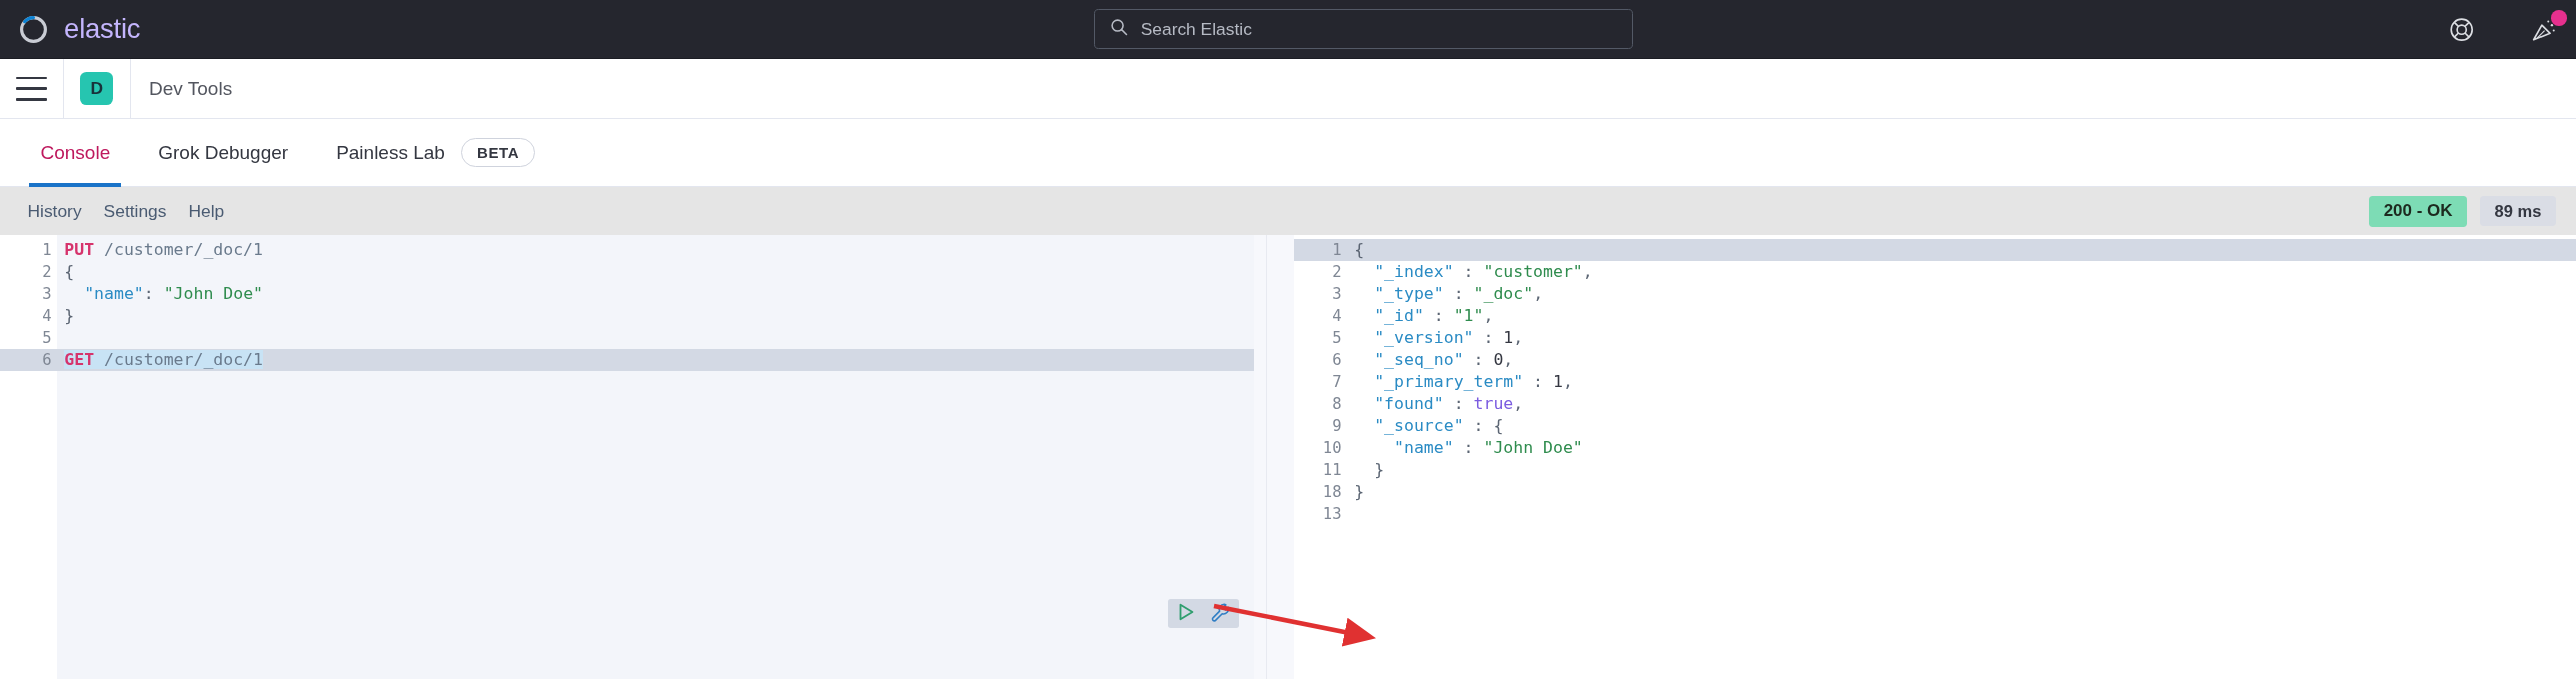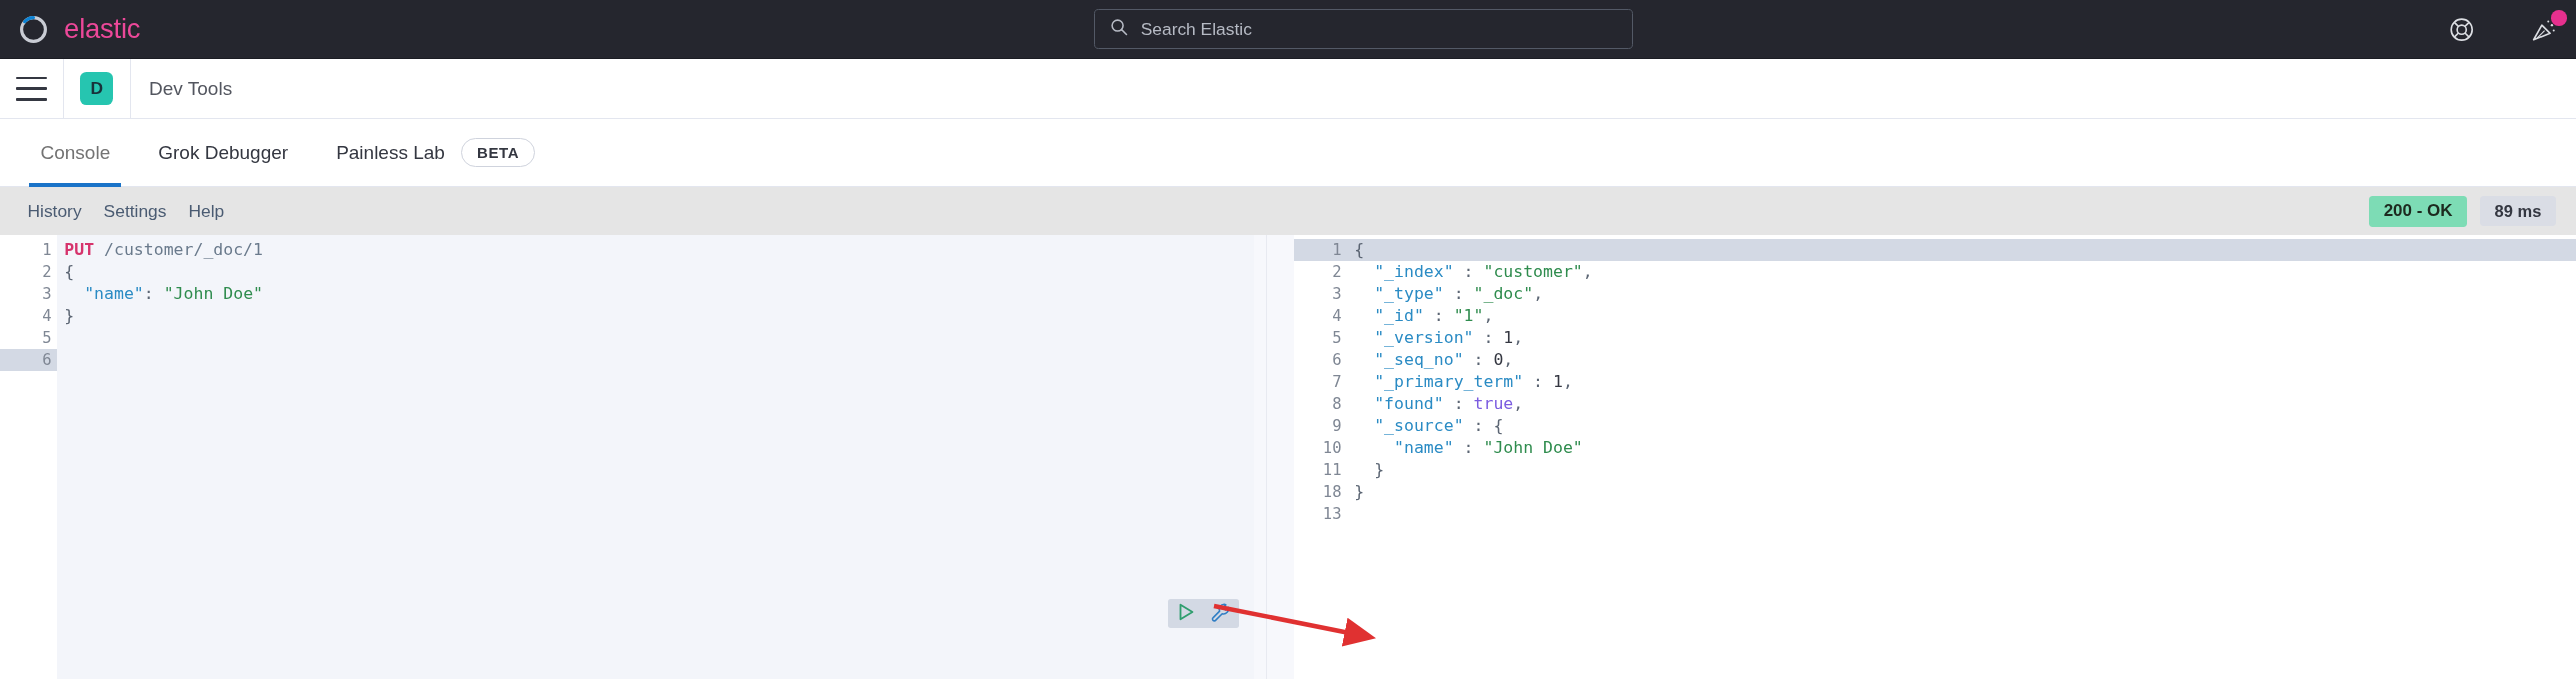--- a/index.html
+++ b/index.html
@@ -21,21 +21,21 @@
     border-bottom: 0.9px solid #1b1c23;
   }
   .brand {
     display: flex;
     align-items: center;
     gap: 14.6px;
     padding-left: 16.5px;
   }
   .brand-mark { width: 33px; height: 33px; display: block; }
   .brand-name {
-    color: #ec4899;
+    color: #c4b5fd;
     font-size: 27.4px;
     font-weight: 400;
     letter-spacing: -0.2px;
   }
   .topnav-search {
     position: absolute;
     left: 1094px;
     top: 9.1px;
     width: 539px;
     height: 40px;
@@ -117,21 +117,21 @@
   .tab {
     height: 68px;
     display: flex;
     align-items: center;
     gap: 16.5px;
     padding: 0 24px;
     font-size: 19px;
     color: #343741;
     position: relative;
   }
-  .tab.active { color: #737373; }
+  .tab.active { color: #be185d; }
   .tab.active::after {
     content: "";
     position: absolute;
     left: 12.8px; right: 12.8px; bottom: 0;
     height: 3.7px;
     background: #1a73c8;
   }
   .beta-pill {
     border: 0.9px solid #cfd3dd;
     border-radius: 18.3px;
@@ -405,20 +405,21 @@
         <span>6</span><span class="fold"></span>
       </div>
     </div>
 
     <div class="code">
       <div class="code-row"><span class="tok-method">PUT</span><span class="tok-path"> /customer/_doc/1</span></div>
       <div class="code-row"><span class="tok-punct">{</span></div>
       <div class="code-row"><span class="tok-key">  "name"</span><span class="tok-punct">: </span><span class="tok-str">"John Doe"</span></div>
       <div class="code-row"><span class="tok-punct">}</span></div>
       <div class="code-row"><span>&nbsp;</span></div>
+      <div class="code-row hl selbg"><span class="sel"><span class="tok-method">GET</span><span class="tok-path"> /customer/_doc/1</span></span></div>
       <div class="left-scroll-h"></div>
     </div>
 
     <div class="action-icons">
       <span>
         <svg width="22" height="22" viewBox="0 0 24 24">
           <path d="M6 4 L19 12 L6 20 Z" fill="none" stroke="#2f9e6e" stroke-width="2" stroke-linejoin="round"></path>
         </svg>
       </span>
       <span>

